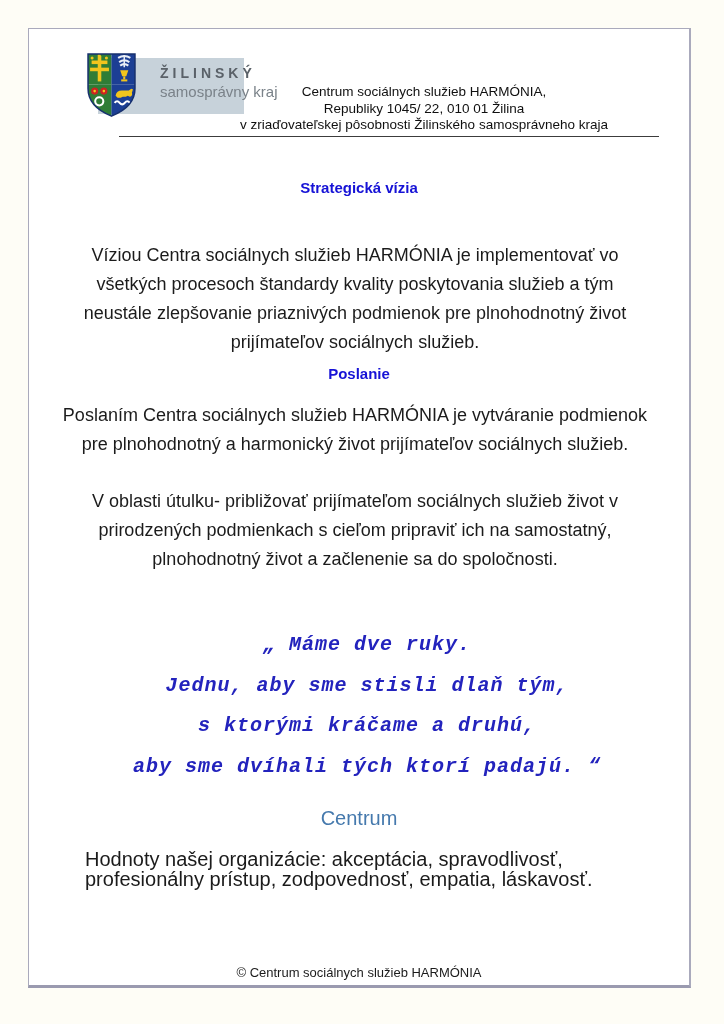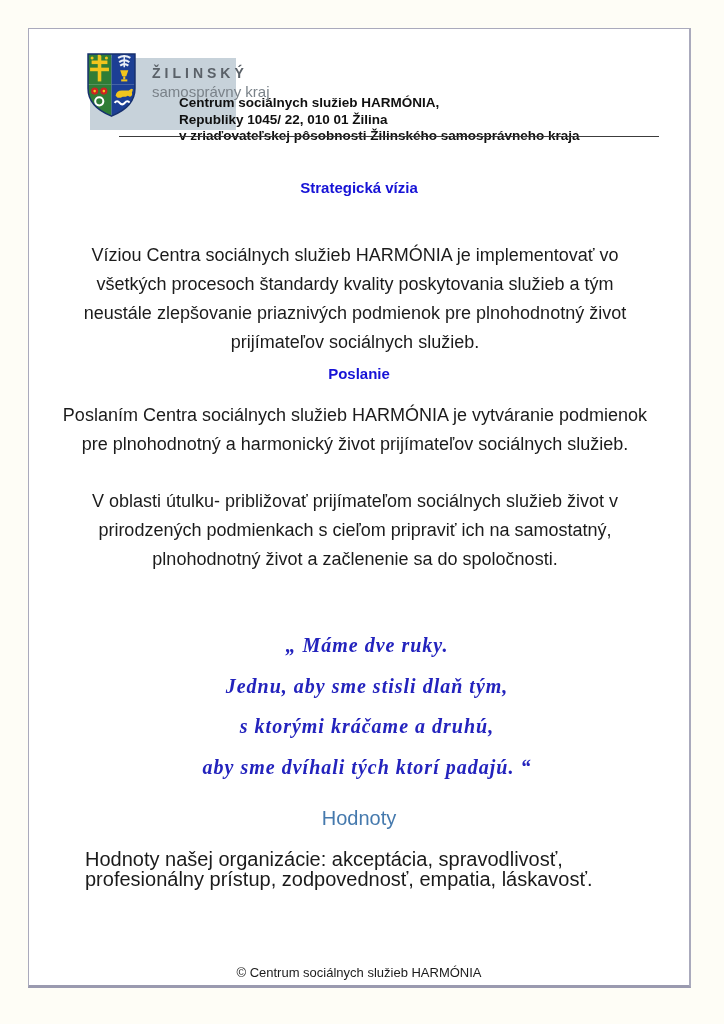--- a/index.html
+++ b/index.html
@@ -22,24 +22,24 @@
     height: 960px;
     background: #ffffff;
     border: 1px solid #aaaabc;
     border-right-width: 2px;
     border-bottom: 3px solid #9a9aaf;
     box-sizing: border-box;
   }
   
   .logo-strip {
     position: absolute;
-    left: 61px;
+    left: 69px;
     top: 29px;
     width: 146px;
-    height: 72px;
+    height: 56px;
     background: var(--logo-strip, #c7d2da);
   }
   .logo-title {
     position: absolute;
     left: 62px;
     top: 7px;
     font-size: 14px;
     font-weight: bold;
     letter-spacing: 4px;
     color: #5a6168;
@@ -58,26 +58,25 @@
     left: 57px;
     top: 22px;
     width: 51px;
     height: 68px;
   }
   .org-block {
     position: absolute;
     left: 150px;
     top: 55px;
     width: 490px;
-    text-align: left;
+    text-align: center;
     font-size: 13.5px;
-    font-weight: bold;
+    font-weight: normal;
     line-height: 16.5px;
     color: #101010;
-    margin-top: 11px;
   }
   .header-rule {
     position: absolute;
     left: 90px;
     right: 30px;
     top: 107px;
     border-top: 1px solid #3c3c3c;
     height: 0;
   }
   
@@ -102,21 +101,21 @@
   }
   .para-vizia    { top: 212px; }
   .para-poslanie { top: 372px; }
   .para-utulok   { top: 458px; }
   .quote {
     position: absolute;
     left: 36px;
     right: 20px;
     top: 596px;
     text-align: center;
-    font-family: Liberation Serif, serif;
+    font-family: Liberation Mono, monospace;
     font-style: italic;
     font-weight: bold;
     font-size: 20px;
     letter-spacing: 1px;
     color: var(--quote-blue, #2323bd);
   }
   .quote-line { line-height: 40.5px; }
   .title-hodnoty {
     position: absolute;
     left: 0; right: 0;
@@ -209,18 +208,18 @@
     <div class="para para-poslanie">Poslaním Centra sociálnych služieb HARMÓNIA je vytváranie podmienok pre plnohodnotný a harmonický život prijímateľov sociálnych služieb.</div>
     <div class="para para-utulok">V oblasti útulku- približovať prijímateľom sociálnych služieb život v prirodzených podmienkach s cieľom pripraviť ich na samostatný, plnohodnotný život a začlenenie sa do spoločnosti.</div>
 
     <div class="quote">
       <div class="quote-line">„  Máme dve ruky.</div>
       <div class="quote-line">Jednu, aby sme stisli dlaň tým,</div>
       <div class="quote-line">s ktorými kráčame a druhú,</div>
       <div class="quote-line">aby sme dvíhali tých ktorí padajú. “</div>
     </div>
 
-    <div class="title-hodnoty">Hodnoty</div>
+    <div class="title-hodnoty">Centrum</div>
     <div class="para-hodnoty">Hodnoty našej organizácie: akceptácia, spravodlivosť, profesionálny prístup, zodpovednosť, empatia, láskavosť.</div>
 
     <div class="footer">© Centrum sociálnych služieb HARMÓNIA</div>
   </div>
 </div>
 
 </body></html>

